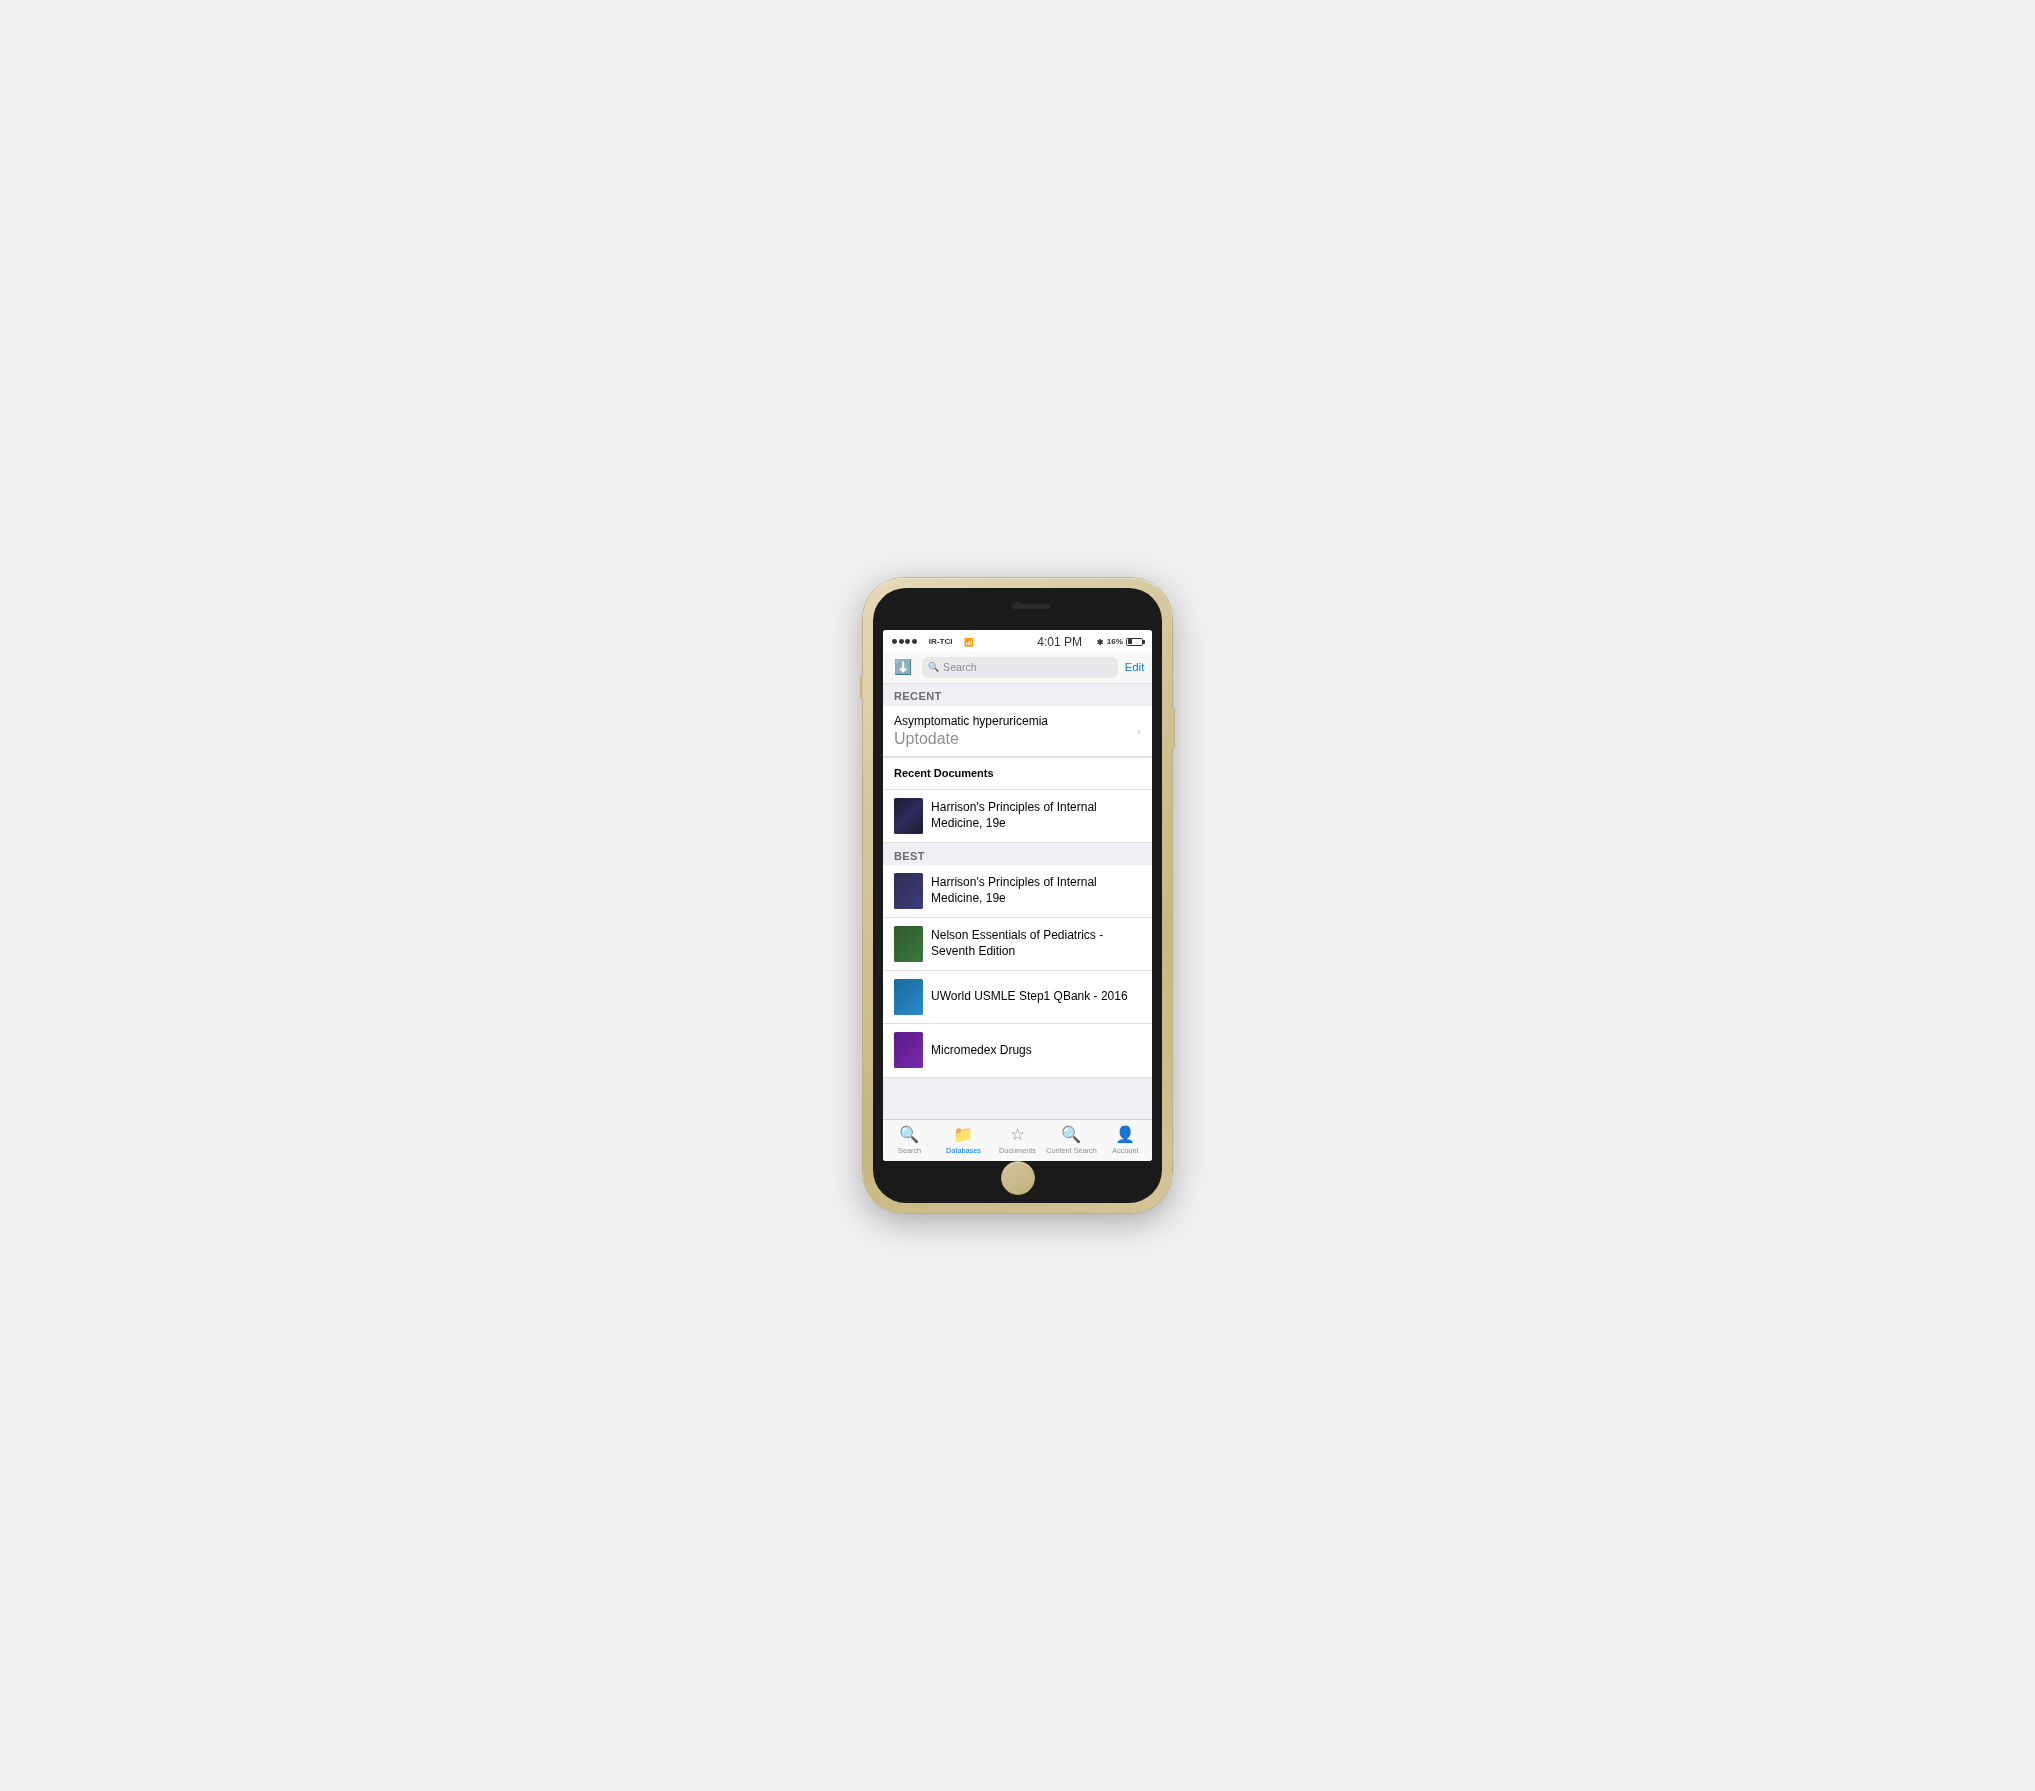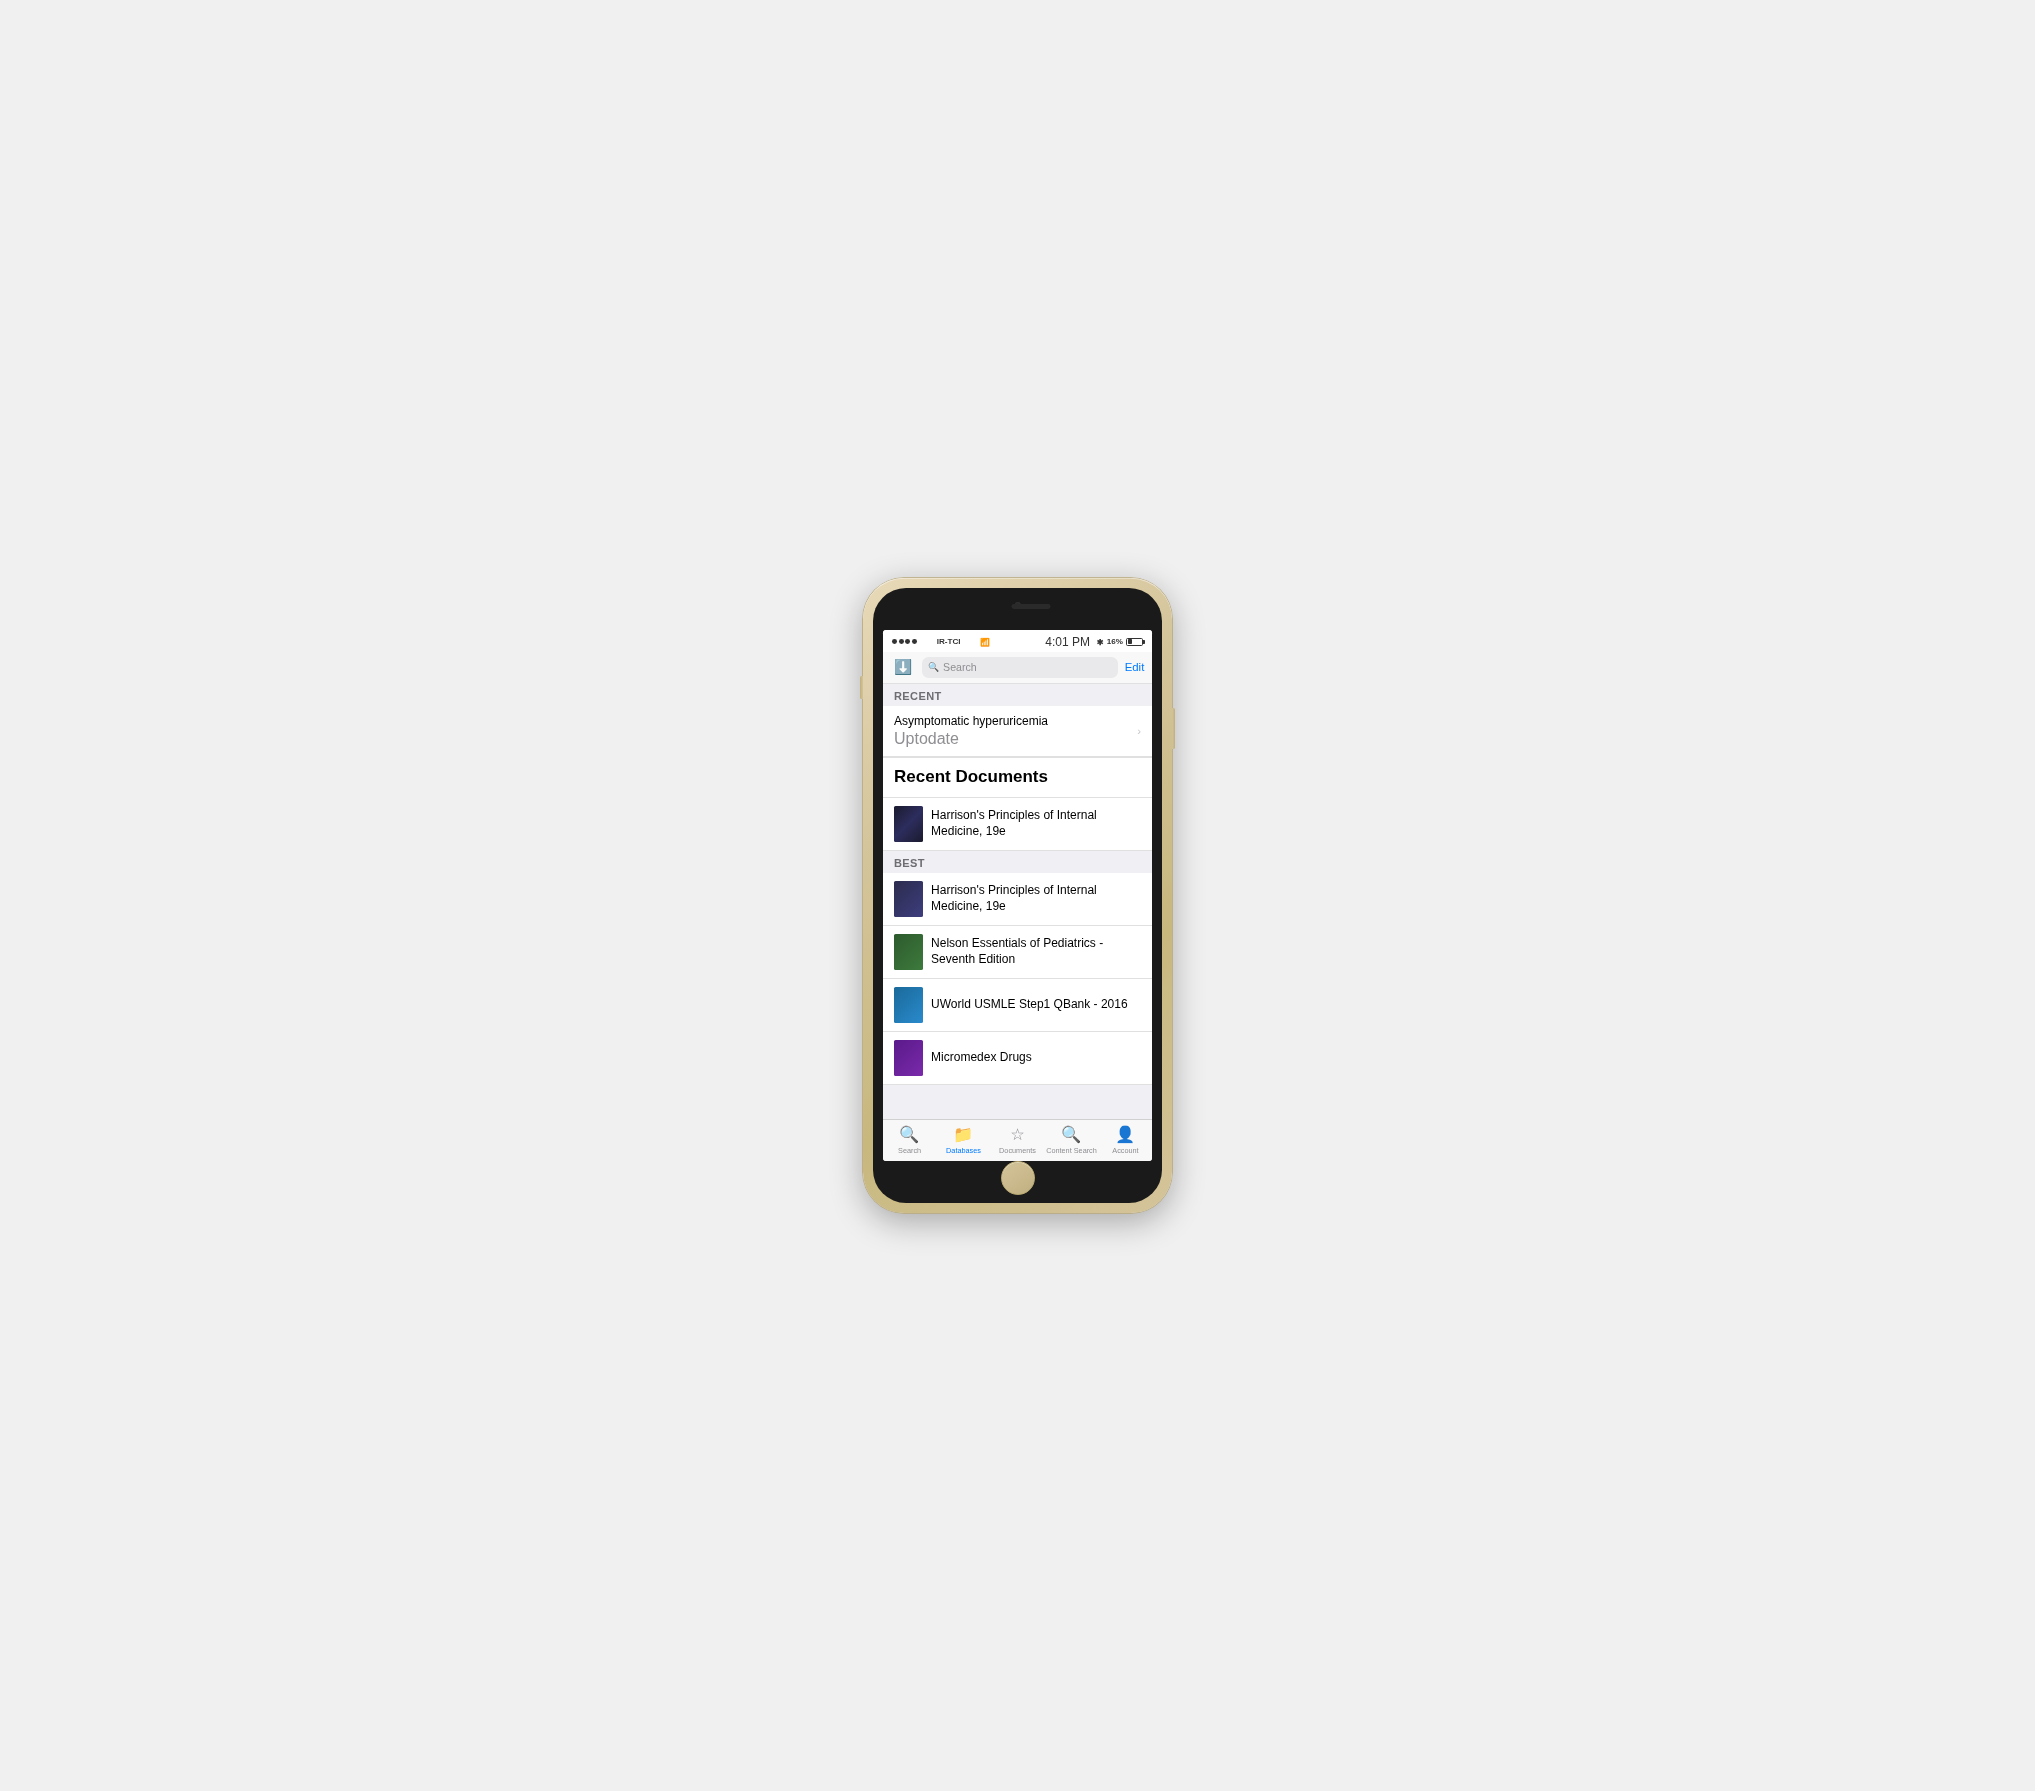--- a/index.html
+++ b/index.html
@@ -82,21 +82,21 @@
       background: #ffffff;
       padding: 4.9px 9.8px 3.3px;
       display: flex;
       justify-content: space-between;
       align-items: center;
       font-size: 8.1px;
       font-weight: 600;
       flex-shrink: 0;
     }
 
-    .status-left { display: flex; align-items: center; gap: 20px; }
+    .status-left { display: flex; align-items: center; gap: 12px; }
     .status-dots { display: flex; gap: 1.6px; }
     .status-dot {
       width: 4.9px; height: 4.9px;
       background: #333;
       border-radius: 50%;
     }
     .status-carrier { font-size: 8.1px; color: #333; }
     .status-wifi { font-size: 8.1px; color: #333; }
     .status-time { font-size: 12px; font-weight: 400; color: #333; margin-left: 48px; }
     .status-right { display: flex; align-items: center; gap: 3.3px; font-size: 8.1px; color: #333; }
@@ -196,21 +196,21 @@
     .item-chevron { color: #c7c7cc; font-size: 11.4px; }
 
     .section-title-item {
       background: #ffffff;
       border-bottom: 0.8px solid #e0e0e0;
       border-top: 0.8px solid #e0e0e0;
       padding: 8.1px 11.4px;
     }
 
     .section-title-item .item-title {
-      font-size: 17px;
+      font-size: 11px;
       font-weight: 600;
     }
 
     .book-thumb {
       width: 29px;
       height: 36px;
       border-radius: 1.6px;
       margin-right: 8.1px;
       flex-shrink: 0;
       display: flex;

